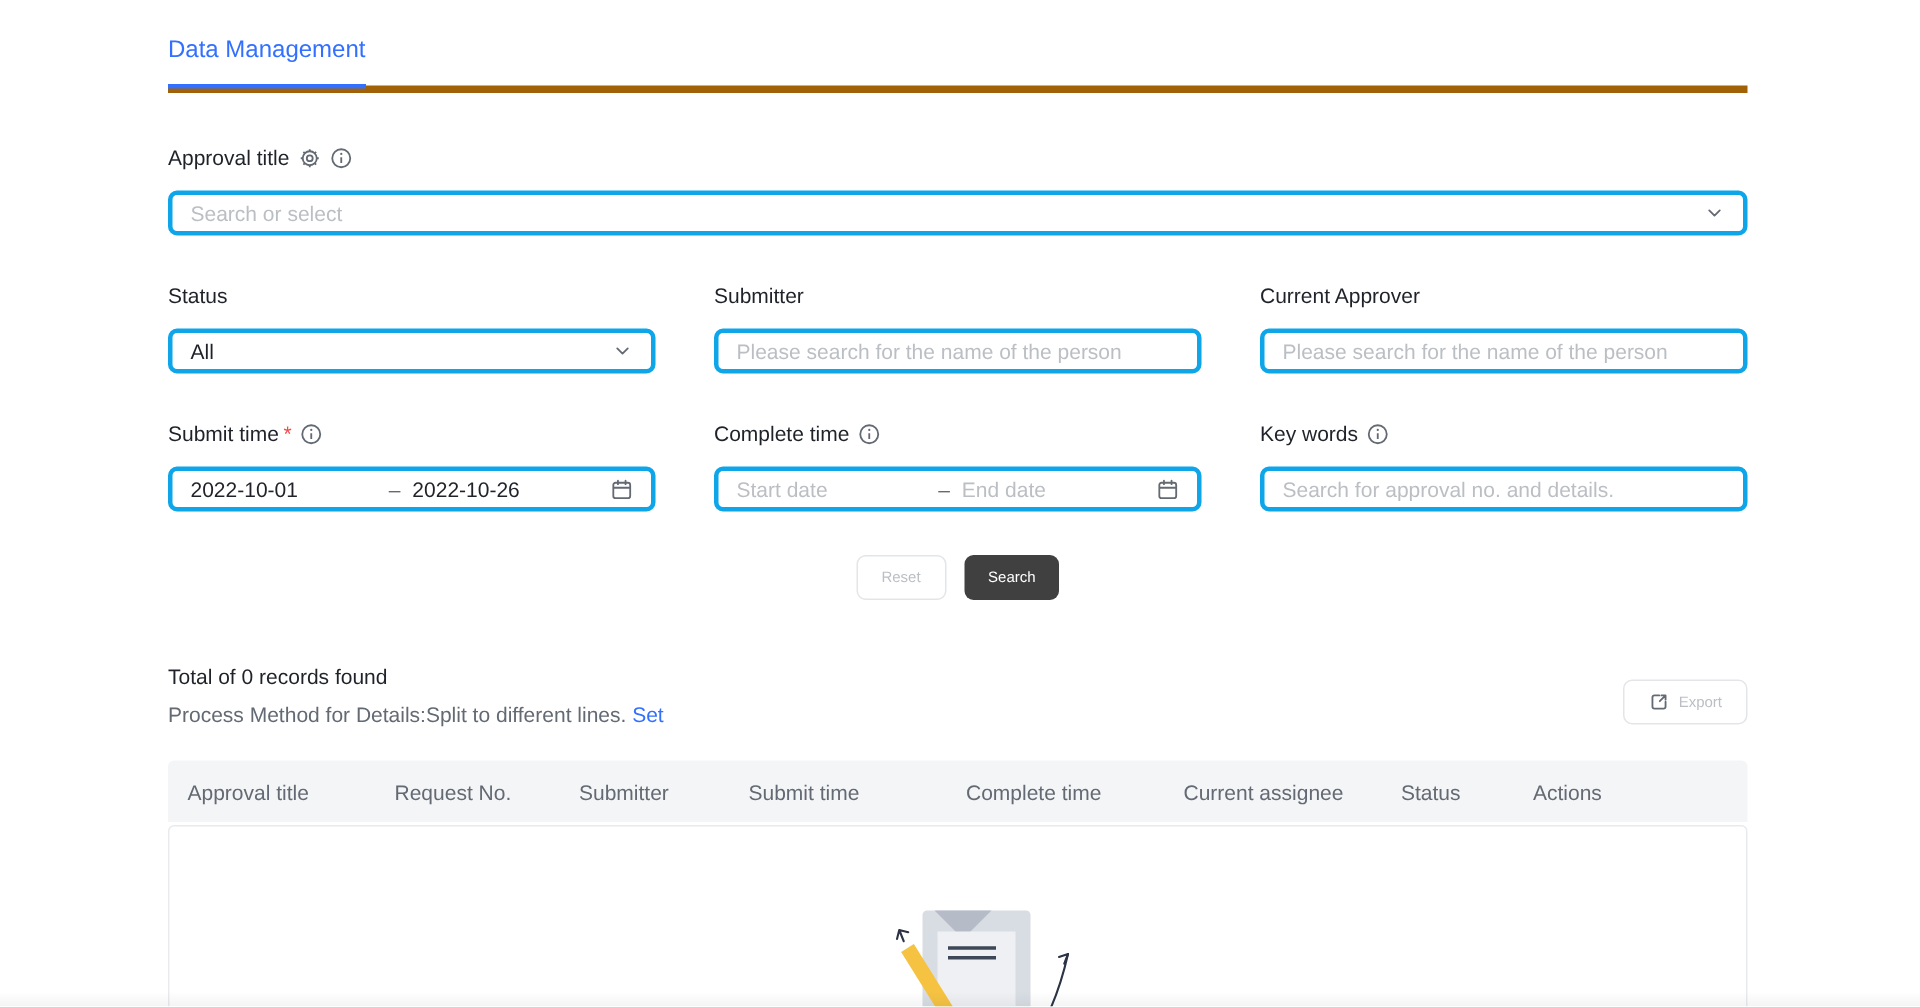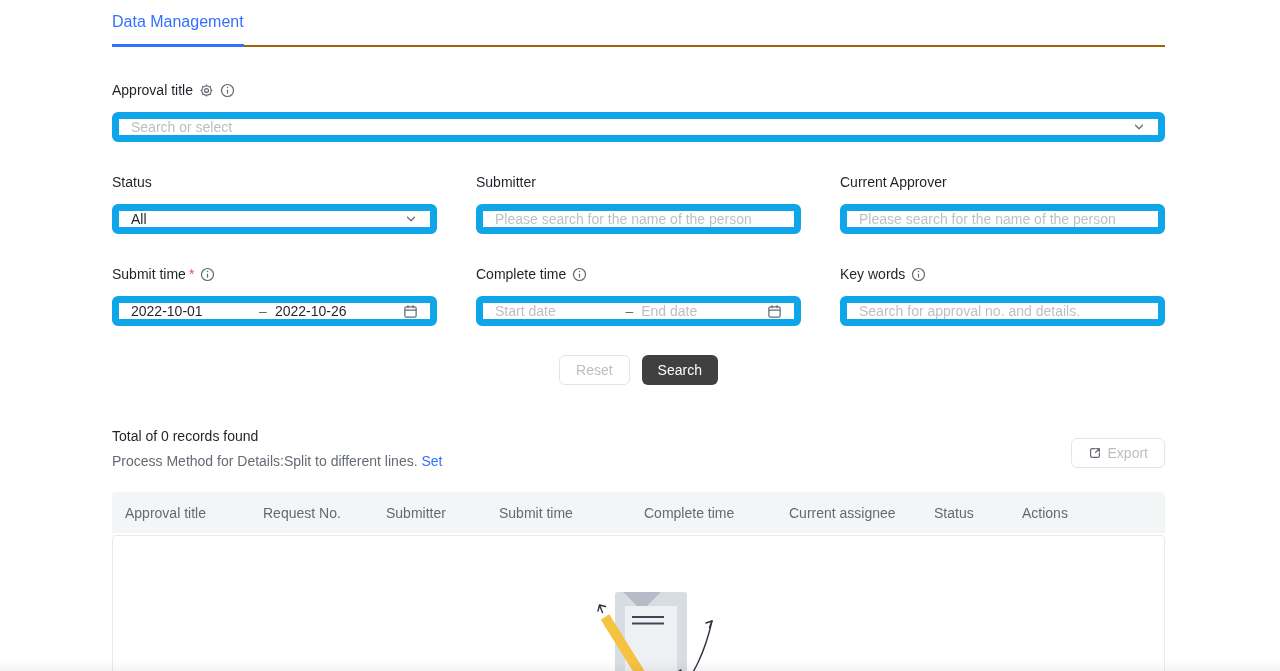--- a/index.html
+++ b/index.html
@@ -14,49 +14,49 @@
   }
   .page::after {
     content:'';
     position:absolute; left:0; right:0; bottom:0; height:10px;
     background:linear-gradient(to bottom, rgba(31,35,41,0), rgba(31,35,41,0.05));
     pointer-events:none;
   }
   .container { margin:0 115px 0 112px; width:1053px; }
 
   
-  .tabs { display:flex; gap:26px; padding-top:12px; border-bottom:2px solid #a16207; }
+  .tabs { display:flex; gap:26px; padding-top:24px; border-bottom:5px solid #a16207; }
   .tab { font-size:16px; line-height:20px; color:#1f2329; padding-bottom:12px; cursor:pointer; white-space:nowrap; }
   .tab.active { color:#3370ff; border-bottom:3px solid #3370ff; margin-bottom:-2px; }
 
   
   .field-label { display:flex; align-items:center; gap:6px; font-size:14px; line-height:20px; color:#1f2329; margin-bottom:12px; }
   .required { color:#f54a45; font-size:14px; margin-left:-3px; }
   .icon { display:inline-flex; align-items:center; justify-content:center; color:#646a73; }
   .input, .select-box, .range-box {
-    height:30px; border:7px solid #0ea5e9; border-radius:6px;
+    height:30px; border:3px solid #0ea5e9; border-radius:6px;
     display:flex; align-items:center; padding:0 12px;
     font-size:14px; color:#1f2329; background:#fff; width:100%;
     font-family:"Liberation Sans", sans-serif;
   }
   input.input { display:block; }
   input.input::placeholder { color:#bbbfc4; opacity:1; }
   .select-box { justify-content:space-between; cursor:pointer; }
   .placeholder { color:#bbbfc4; }
   .row-full { margin-top:33px; }
   .grid-row { display:grid; grid-template-columns:1fr 1fr 1fr; column-gap:39px; margin-top:30px; }
   .range-box { gap:8px; }
   .range-box .sep { color:#646a73; }
   .range-box .spacer { flex:1; }
   .range-box .seg { white-space:nowrap; }
 
   
   .btn-row { display:flex; justify-content:center; gap:12px; margin-top:29px; }
   .btn {
-    height:30px; padding:0 16px; border-radius:6px; font-size:14px;
+    height:30px; padding:0 16px; border-radius:6px; font-size:10px;
     display:inline-flex; align-items:center; gap:6px; cursor:pointer;
     font-family:"Liberation Sans", sans-serif; border:1px solid transparent;
   }
   .btn-reset { background:#fff; border-color:#e3e5e8; color:#bbbfc4; }
   .btn-search { background:#404040; border:none; color:#fff; }
   .btn-export { background:#fff; border-color:#e3e5e8; color:#bbbfc4; }
 
   
   .summary { position:relative; margin-top:41px; }
   .summary-line1 { font-size:14px; line-height:20px; color:#1f2329; }

